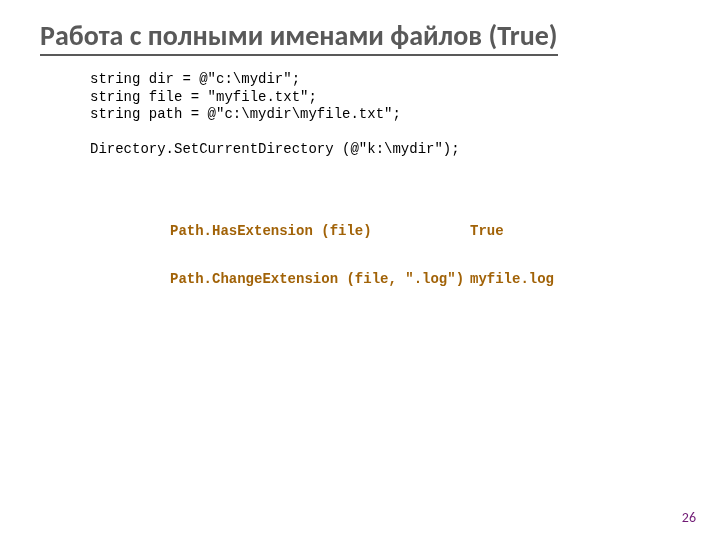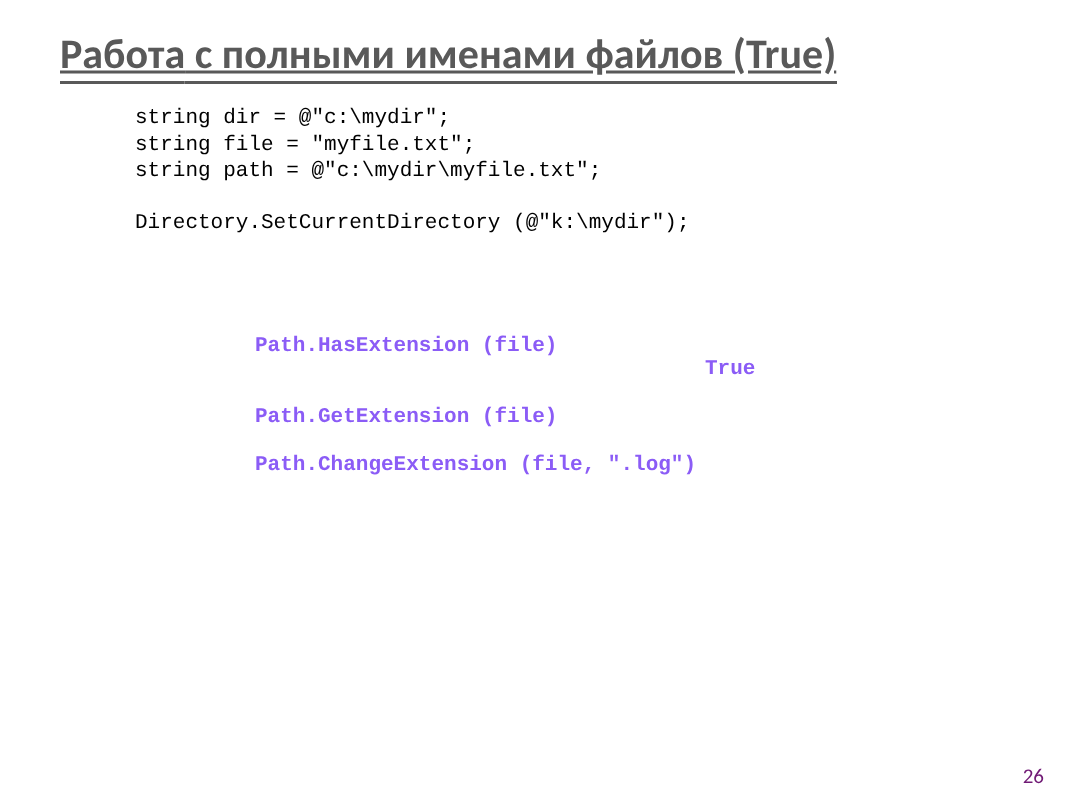--- a/index.html
+++ b/index.html
@@ -21,47 +21,45 @@
   .title {
     font-size: 28px;
     font-weight: 700;
     color: #595959;
     margin: 0 0 18px 0;
     letter-spacing: 0;
   }
   .title-u {
     border-bottom: 2px solid #595959;
     padding-bottom: 1px;
-    text-decoration: underline;
   }
   .code-block {
     font-family: Consolas, "Courier New", monospace;
     font-size: 14px;
     line-height: 1.25;
     color: #000;
     white-space: pre;
     margin: 0 0 0 50px;
   }
   .table-area {
     margin: 64px 0 0 130px;
     font-family: Consolas, "Courier New", monospace;
     font-size: 14px;
-    color: #8b5cf6;
+    color: #a16207;
     font-weight: 600;
   }
   .trow {
     display: flex;
     margin-bottom: 16px;
   }
   .tcell-l {
     width: 300px;
   }
   .tcell-r {
     width: 120px;
-    margin-top: 15px;
   }
   .page-num {
     position: absolute;
     right: 24px;
     bottom: 14px;
     font-size: 14px;
     color: #701a75;
   }
 </style>
 </head>
@@ -78,22 +76,22 @@
 <span>string path = @"c:\mydir\myfile.txt";</span>
 <span></span>
 <span>Directory.SetCurrentDirectory (@"k:\mydir");</span></div>
 
   <div class="table-area">
     <div class="trow">
       <div class="tcell-l">Path.HasExtension (file)</div>
       <div class="tcell-r">True</div>
     </div>
     <div class="trow">
-      <div class="tcell-l">Path.GetExtension (file)</div>
     </div>
     <div class="trow">
       <div class="tcell-l">Path.ChangeExtension (file, ".log")</div>
+      <div class="tcell-r">myfile.log</div>
     </div>
   </div>
 
   <div class="page-num">26</div>
 
 </div>
 
 </body></html>

